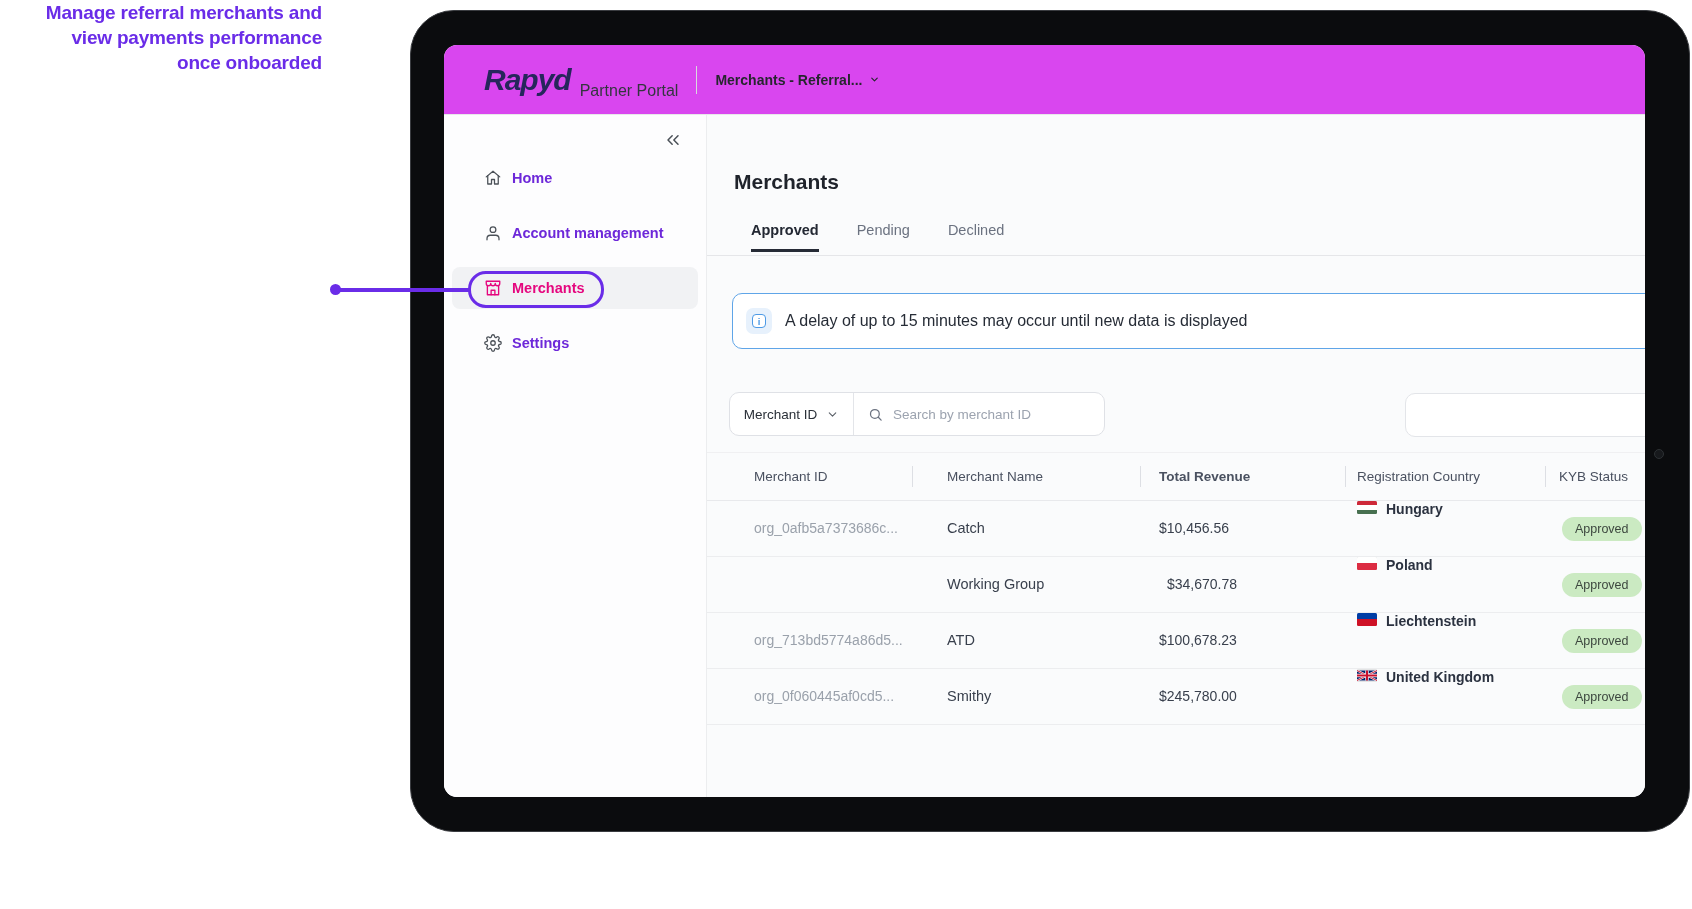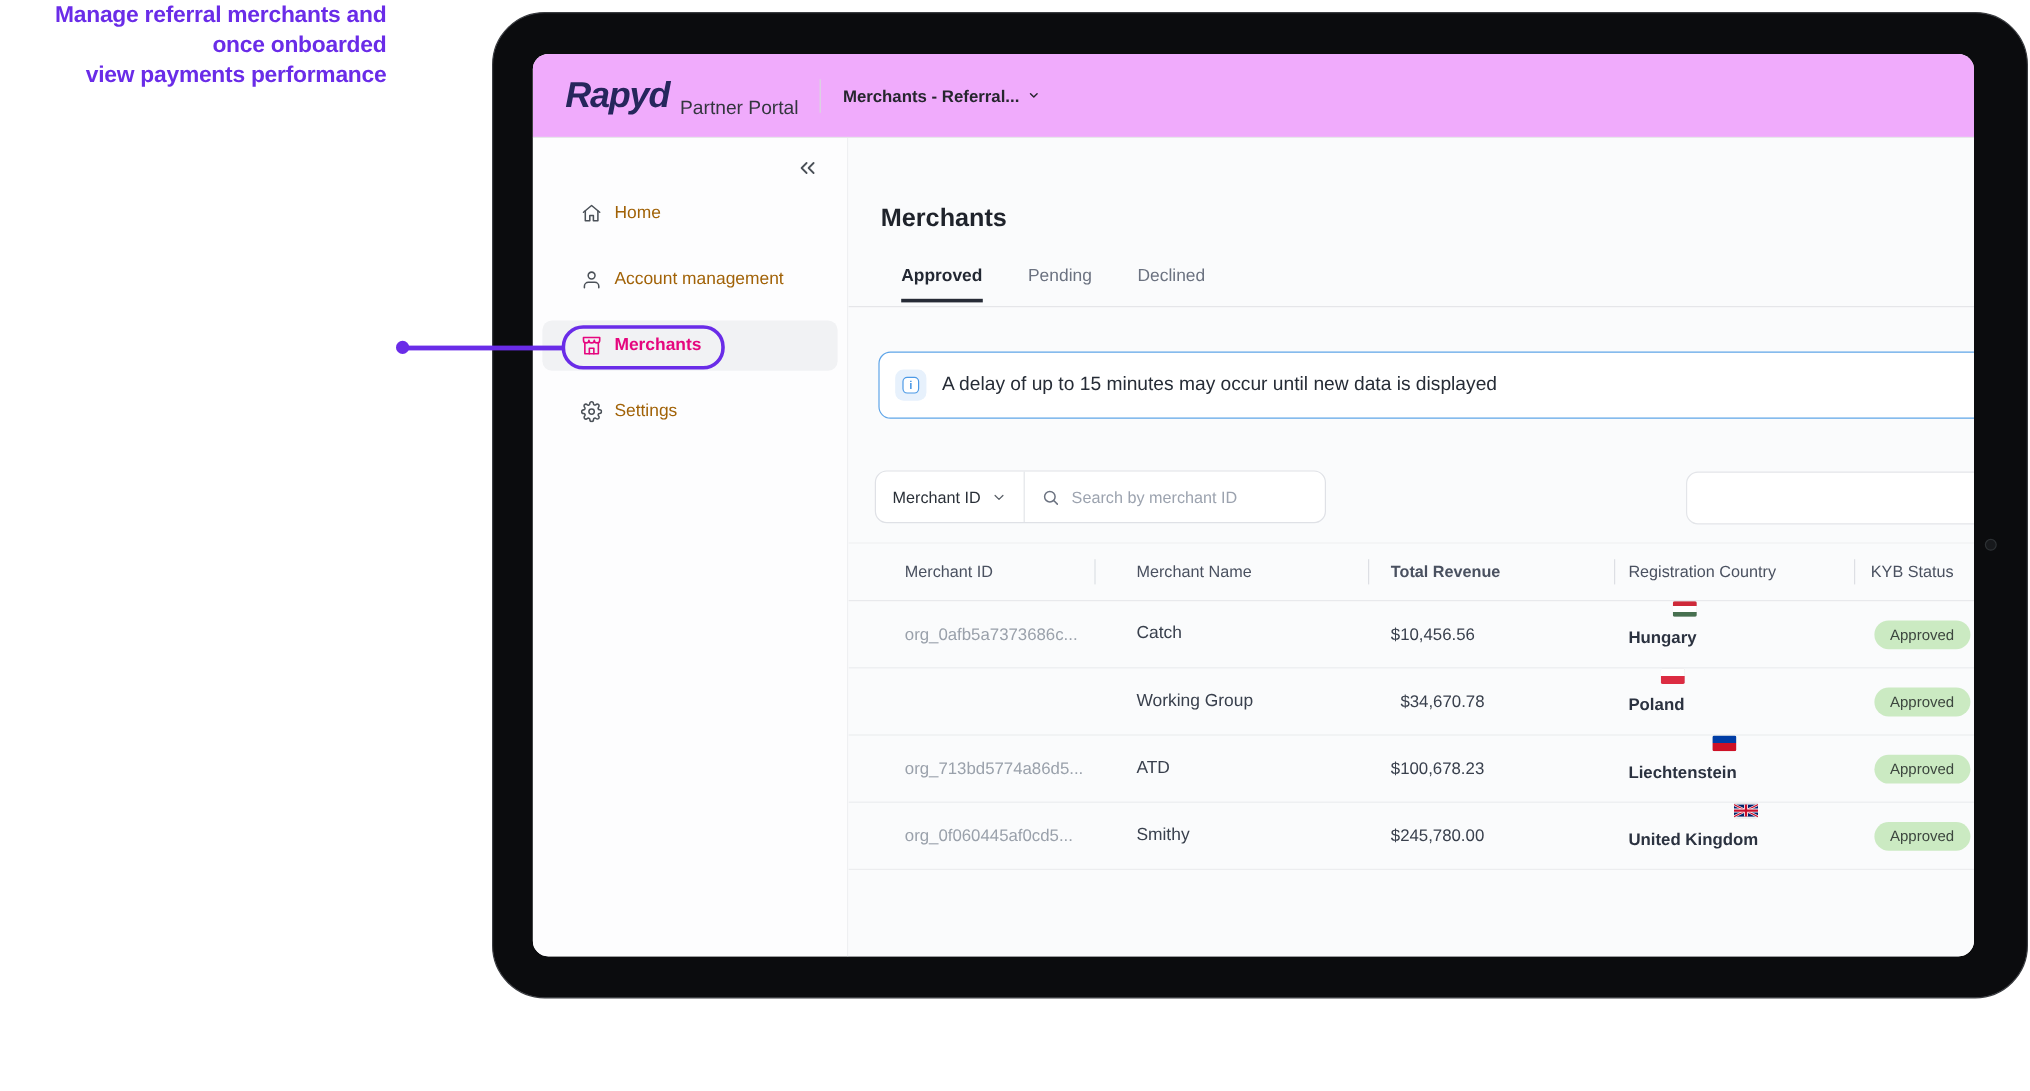--- a/index.html
+++ b/index.html
@@ -16,34 +16,34 @@
   
   .tablet{position:absolute;left:410px;top:10px;width:1280px;height:822px;background:#0b0c0e;
     border-radius:44px;border:1px solid #3a3c40;box-sizing:border-box;}
   .camera{position:absolute;left:1243px;top:438px;width:8px;height:8px;border-radius:50%;
     background:#17191c;border:1px solid #2d3134;}
   .screen{position:absolute;left:33px;top:34px;width:1201px;height:752px;background:#fff;
     border-radius:13px;overflow:hidden;display:flex;flex-direction:column;}
 
   
   .topbar{height:70px;min-height:70px;display:flex;align-items:center;border-bottom:1px solid #E7E8EA;
-    padding-left:27px;background:#f0abfc;box-sizing:border-box;}
+    padding-left:40px;background:#d946ef;box-sizing:border-box;}
   .logo{font-size:30px;font-weight:800;font-style:italic;color:#26265C;letter-spacing:-1px;}
   .portal{font-size:16px;color:#33363E;margin-left:9px;margin-top:22px;}
   .vdiv{width:1px;height:28px;background:#D8D9DD;margin:0 18px;}
   .account{display:flex;align-items:center;gap:7px;font-size:14px;font-weight:700;color:#26262E;cursor:pointer;}
 
   .appbody{flex:1;display:flex;min-height:0;}
 
   
   .sidebar{width:262px;min-width:262px;background:#FDFDFE;border-right:1px solid #ECEDEF;position:relative;}
   .collapse{position:absolute;left:216px;top:12px;width:26px;height:26px;display:grid;place-items:center;cursor:pointer;}
   .side-item{position:absolute;left:8px;right:8px;height:40px;display:flex;align-items:center;
     padding-left:32px;gap:10px;box-sizing:border-box;cursor:pointer;z-index:2;}
-  .side-label{font-size:14.5px;font-weight:400;color:#a16207;}
+  .side-label{font-size:14.5px;font-weight:700;color:#6d28d9;}
   .side-item.active .side-label{color:#E5067E;font-weight:700;}
   .active-bg{position:absolute;left:8px;top:152px;width:246px;height:42px;border-radius:8px;background:#F1F2F4;z-index:1;}
   .hl-box{position:absolute;left:24px;top:156px;width:136px;height:37px;border:3.5px solid #6A2CE8;
     border-radius:18px;box-sizing:border-box;z-index:6;pointer-events:none;}
 
   
   .main{flex:1;position:relative;background:#FAFBFC;overflow:hidden;}
   .page-title{position:absolute;left:27px;top:55px;font-size:21px;font-weight:700;color:#1F232B;}
   .tabs{position:absolute;left:44px;top:107px;display:flex;gap:38px;}
   .tab{font-size:14.5px;color:#6B7280;padding-bottom:11px;border-bottom:3px solid transparent;cursor:pointer;}
@@ -74,36 +74,36 @@
   
   .table{position:absolute;left:0;right:-10px;top:337px;}
   .thead{position:relative;height:47px;border-top:1px solid #F0F0F2;border-bottom:1px solid #E8E9EC;}
   .th{position:absolute;top:0;line-height:47px;font-size:13.5px;font-weight:500;color:#4A5160;}
   .th-div{position:absolute;top:13px;width:1px;height:21px;background:#DDDFE4;}
   .trow{position:relative;height:55px;border-bottom:1px solid #ECEDEF;cursor:pointer;}
   .cell{position:absolute;top:0;line-height:55px;font-size:14px;}
   .c-id{color:#9AA1AB;}
   .c-name{color:#39404D;font-weight:500;font-size:14.5px;}
   .c-rev{color:#39404D;}
-  .c-country{position:absolute;top:0;height:55px;display:flex;align-items:flex-end;gap:9px;flex-direction:column;}
+  .c-country{position:absolute;top:0;height:55px;display:flex;align-items:flex-start;gap:9px;}
   .c-country span{font-size:14px;font-weight:700;color:#2B3240;}
   .flag{width:20px;height:13px;border-radius:1.5px;box-shadow:inset 0 0 0 .5px rgba(0,0,0,.18);overflow:hidden;}
   .flag svg{display:block;}
   .c-status{position:absolute;top:0;height:55px;display:flex;align-items:center;}
   .pill{background:#CBEAC2;color:#3C463E;font-size:12.5px;font-weight:500;border-radius:13px;padding:5px 13px;}
 
   svg{flex:none;}
 </style>
 </head>
 <body>
 
 <div class="annotation">
   <div>Manage referral merchants and</div>
+  <div>view payments performance</div>
   <div>once onboarded</div>
-  <div>view payments performance</div>
 </div>
 <div class="connector"></div>
 
 <div class="tablet">
   <div class="camera"></div>
 
   <div class="screen">
 
     <div class="topbar">
       <div class="logo">Rapyd</div>

